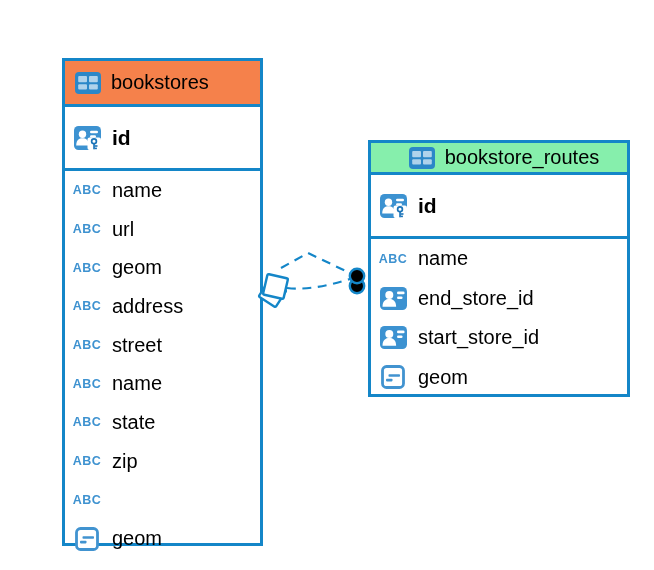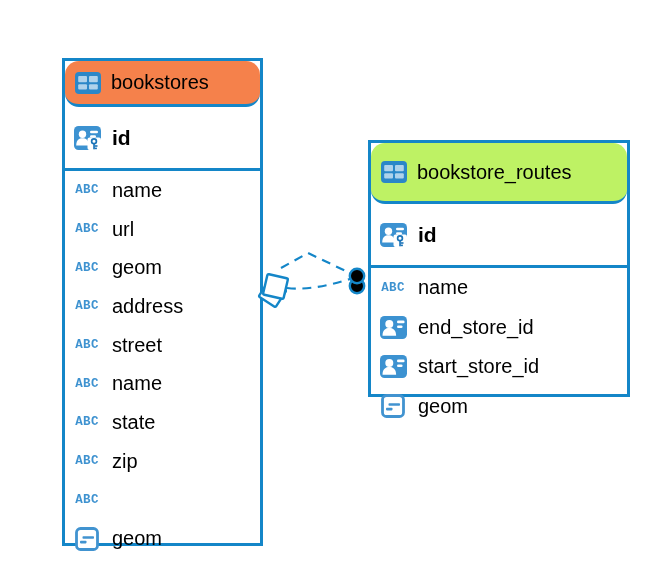--- a/index.html
+++ b/index.html
@@ -10,35 +10,35 @@
   }
   .er-table{
     position:absolute;background:#fff;border:3px solid var(--blue);
     box-sizing:border-box;z-index:1;
   }
   .t-bookstores{left:62px;top:58px;width:201px;height:488px;}
   .t-routes{left:368px;top:140px;width:262px;height:257px;}
   .thead{
     display:flex;align-items:center;gap:8px;padding-left:8px;
     border-bottom:3px solid var(--blue);box-sizing:border-box;
-    font-size:20px;color:#000;white-space:nowrap;overflow:hidden;border-radius:14px;
+    font-size:20px;color:#000;white-space:nowrap;overflow:hidden;
   }
   .t-bookstores .thead{height:46px;background:#F5814B;}
-  .t-routes .thead{height:61px;background:#bef264;}
+  .t-routes .thead{height:32px;background:#86efac;justify-content:center;}
   .row{
     display:flex;align-items:center;gap:10px;padding-left:7px;
     font-size:20px;color:#000;box-sizing:border-box;white-space:nowrap;
   }
   .pk-row{height:64px;border-bottom:3px solid var(--blue);font-weight:700;font-size:21px;}
   .t-bookstores .frow{height:38.7px;}
   .t-routes .frow{height:39.5px;}
   .icon-cell{width:30px;flex:none;display:flex;justify-content:center;align-items:center;}
   .abc{
     font-weight:700;font-size:12.5px;letter-spacing:.4px;color:#3E92D0;
-    font-family:Liberation Mono, monospace;
+    font-family:Liberation Sans, sans-serif;
   }
   #connector-layer{
     position:absolute;left:0;top:0;width:654px;height:570px;
     z-index:5;pointer-events:none;
   }
   .dash{fill:none;stroke:var(--blue);stroke-width:2.2;stroke-dasharray:9 6.5;}
   .marker-square{fill:#fff;stroke:var(--blue);stroke-width:2.4;}
   .marker-dot{fill:#000;stroke:var(--blue);stroke-width:2.4;}
 </style>
 </head>

